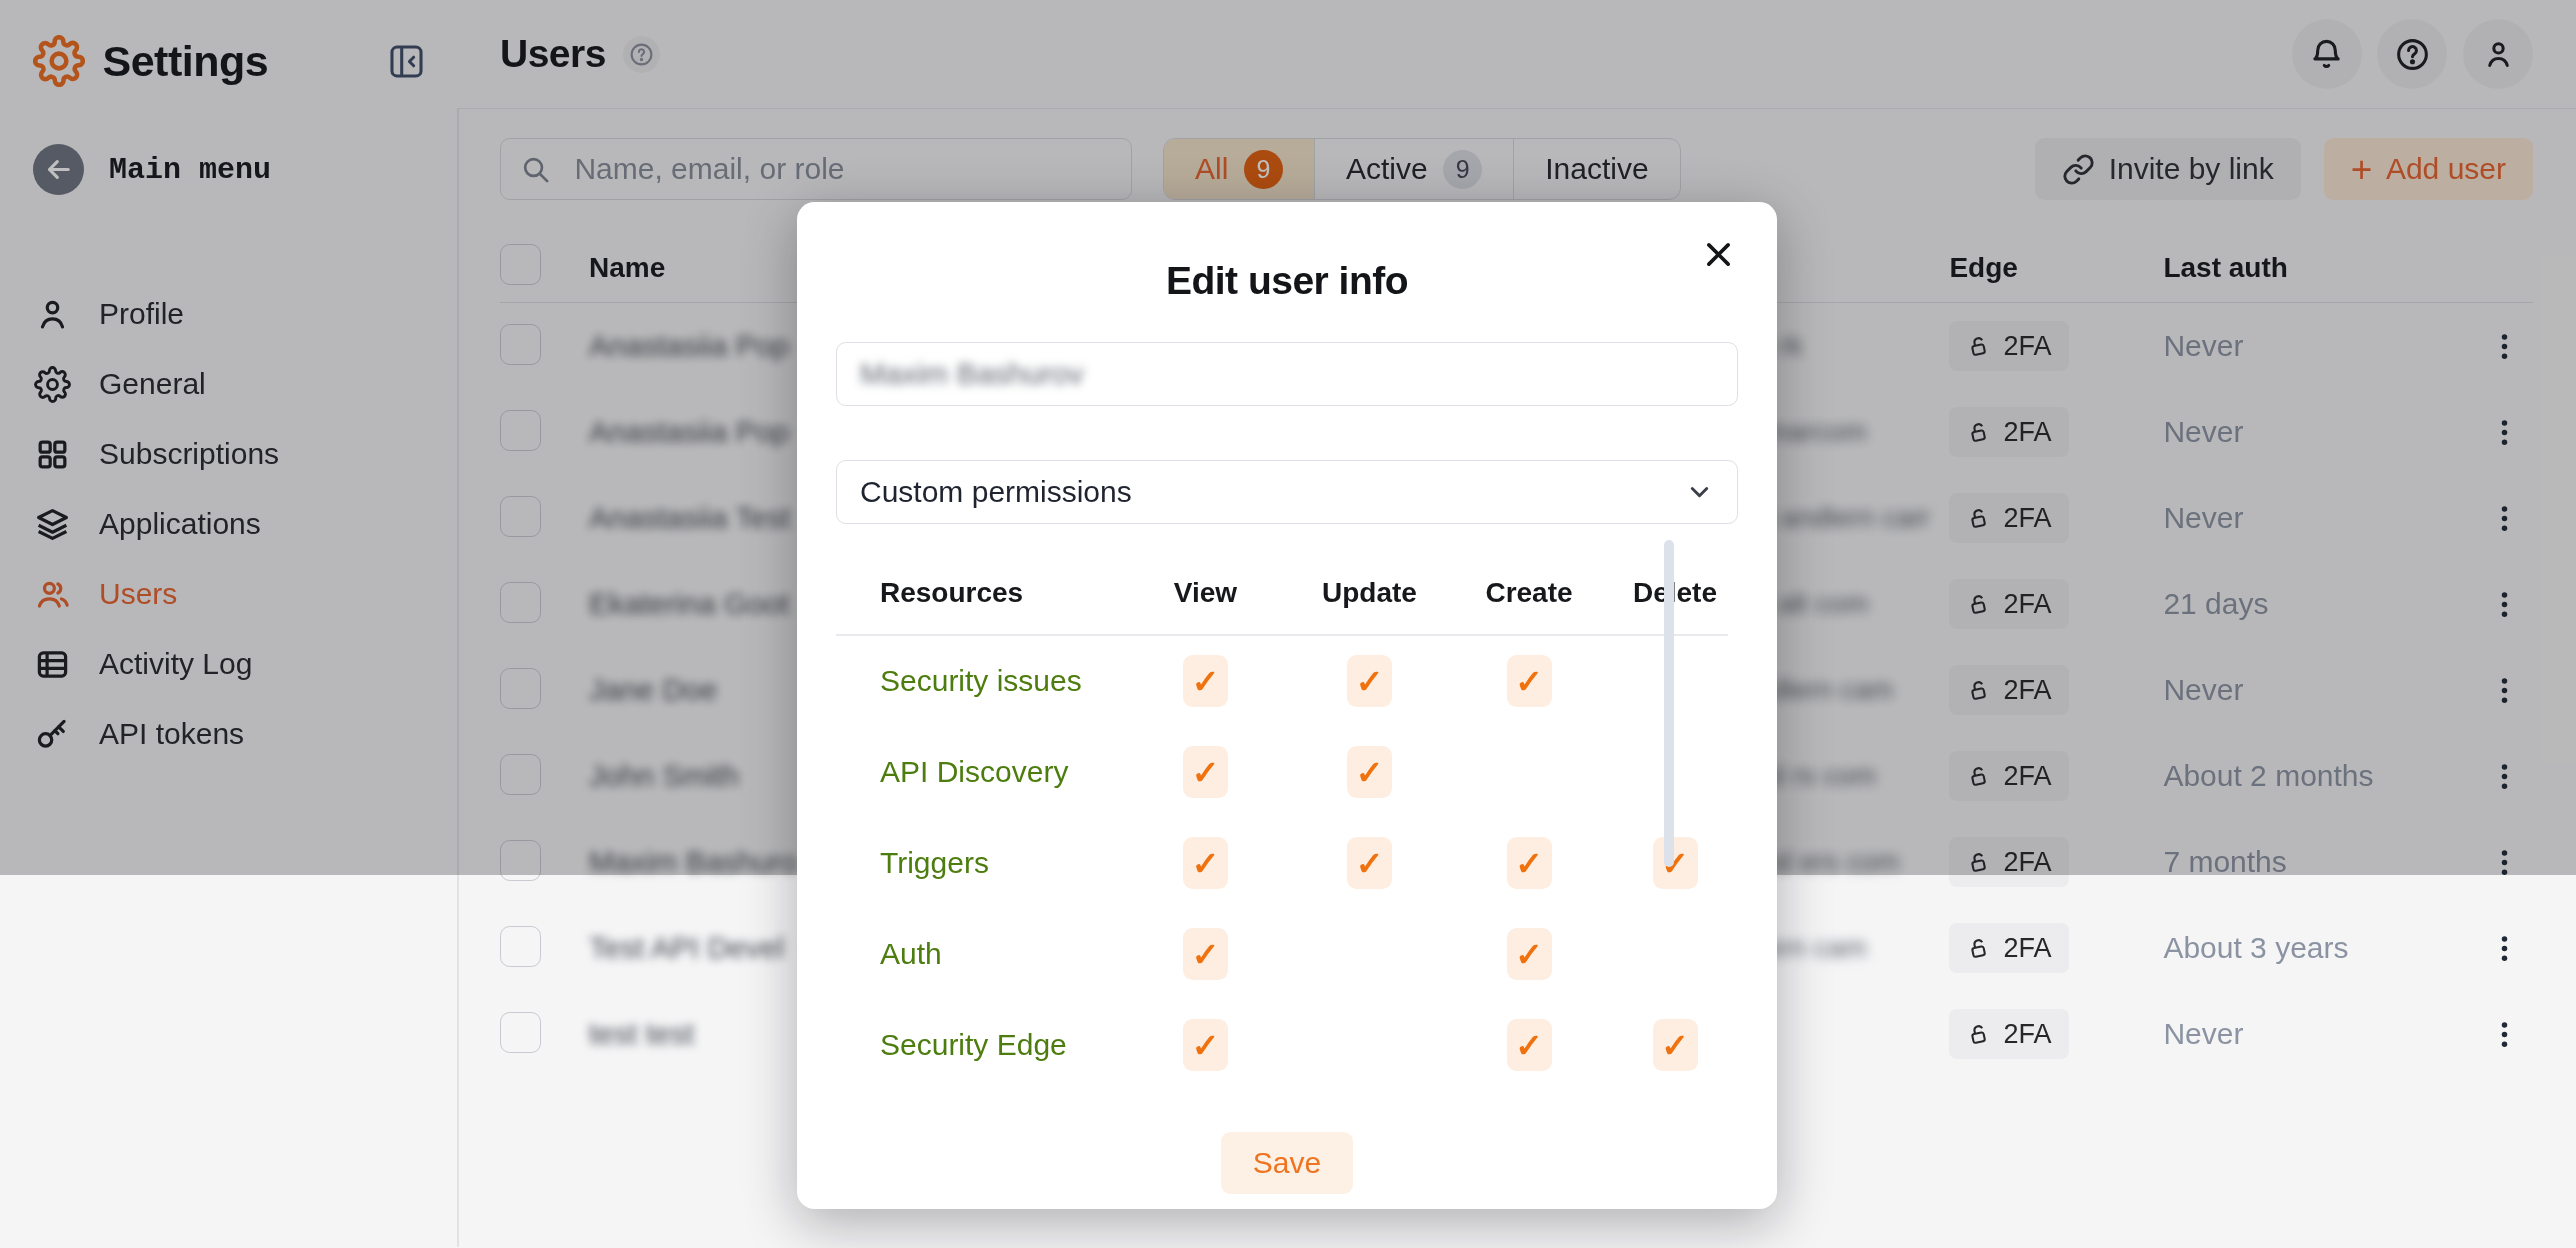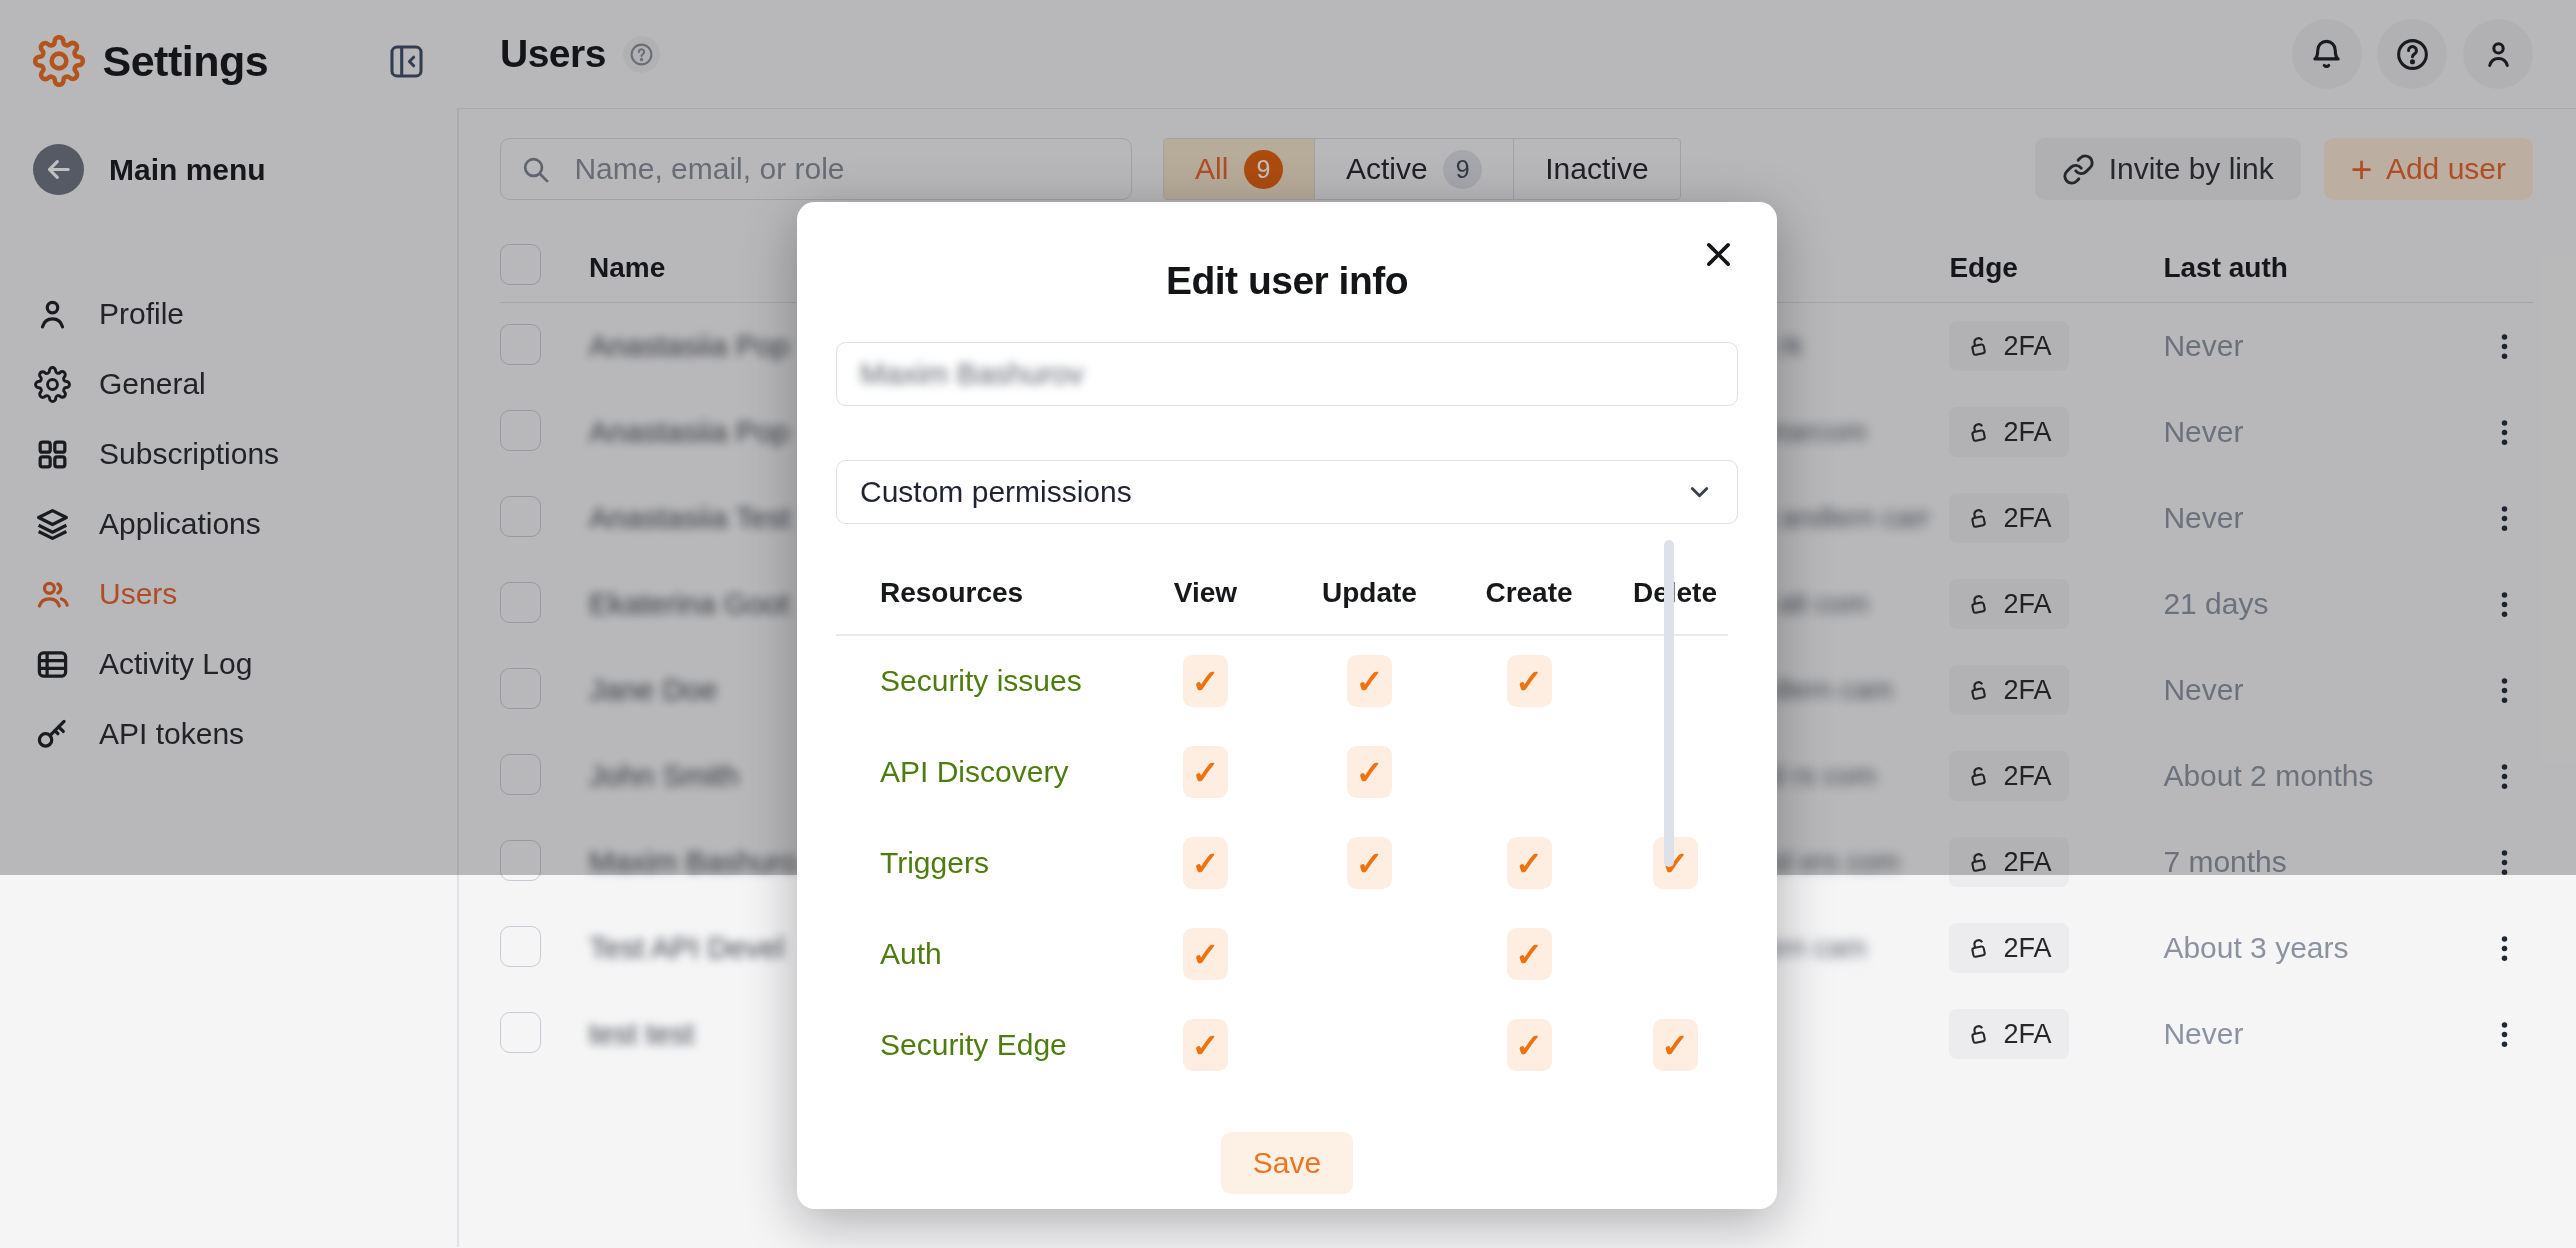--- a/index.html
+++ b/index.html
@@ -8,41 +8,41 @@
 
   .app { position:relative; width:2576px; height:875px; display:flex; }
 
   
   .sidebar { width:457px; flex:none; height:100%; padding:27px 29px 0 33px; background:#f5f5f6; position:relative; z-index:1; }
   .sb-head { display:flex; align-items:center; gap:17.5px; height:68px; }
   .sb-title { font-size:43px; font-weight:bold; letter-spacing:-0.5px; color:#141519; flex:1; }
   .collapse-btn { width:43px; height:43px; display:flex; align-items:center; justify-content:center; color:#3e4c68; cursor:pointer; }
   .mainmenu { display:flex; align-items:center; gap:25px; margin-top:49px; cursor:pointer; }
   .mainmenu .circ { width:51px; height:51px; border-radius:50%; background:#6d7480; display:flex; align-items:center; justify-content:center; color:#fff; }
-  .mainmenu .lbl { font-size:30px; font-weight:bold; color:#16181d; }
+  .mainmenu .lbl { font-size:30px; font-weight:bold; color:#16181d;font-family:Liberation Mono, monospace; }
   .nav { margin-top:84px; display:flex; flex-direction:column;justify-content:space-between; }
   .nav-item { display:flex; align-items:center; gap:27px; height:70px; font-size:30px; color:#26282e; cursor:pointer; }
   .nav-item .ic { width:39px; display:flex; justify-content:center; color:#1c1e22; }
   .nav-item.active, .nav-item.active .ic { color:#e8622d; }
 
   
   .main { flex:1; display:flex; flex-direction:column; position:relative; }
   .topbar { height:109px; flex:none; display:flex; align-items:center; padding:0 43px; border-bottom:1.9px solid #e2e2e6; position:relative; }
   .topbar::before { content:""; position:absolute; left:0; top:109px; bottom:-1139px; width:1.9px; background:#e2e2e6; }
   .page-title { font-size:39px; font-weight:bold; color:#141519; letter-spacing:-0.5px; }
   .title-help { width:37px; height:37px; margin-left:17.5px; border-radius:50%; background:#ebebee; color:#8a8f9b; display:flex; align-items:center; justify-content:center; }
   .tb-right { margin-left:auto; display:flex; gap:15.6px; }
   .tb-btn { width:70px; height:70px; border-radius:50%; background:#ebebed; display:flex; align-items:center; justify-content:center; color:#1c1e22; cursor:pointer; }
 
   
   .toolbar { display:flex; align-items:center; padding:0 43px; margin-top:29px; }
   .search { width:632px; height:62px; border:1.9px solid #d5d6db; border-radius:9.7px; display:flex; align-items:center; gap:23px; padding:0 19.4px; color:#7c828e; }
   .search input { border:0; outline:0; background:transparent; flex:1; font-size:30px; font-family:"Liberation Sans",sans-serif; color:#3c4048; }
   .search input::placeholder { color:#878d99; }
-  .seg { display:flex; margin-left:31px; border:1.9px solid #d5d6db; border-radius:4px; overflow:hidden; height:62px; }
+  .seg { display:flex; margin-left:31px; border:1.9px solid #d5d6db; border-radius:12px; overflow:hidden; height:62px; }
   .seg-item { display:flex; align-items:center; gap:15.6px; padding:0 31px; font-size:30px; color:#24262b; cursor:pointer; border-left:1.9px solid #d5d6db; }
   .seg-item:first-child { border-left:0; }
   .seg-item.active { background:#f3e2c9; color:#e8622d; }
   .badge { min-width:39px; height:39px; border-radius:19.4px; display:flex; align-items:center; justify-content:center; font-size:25px; }
   .badge.orange { background:#e45f0d; color:#fff; }
   .badge.gray { background:#dcdde4; color:#3f4654; }
   .toolbar .spacer { flex:1; }
   .btn { height:62px; border-radius:9.7px; display:flex; align-items:center; gap:13.6px; padding:0 27px; font-size:30px; cursor:pointer; }
   .btn.invite { background:#e9e9eb; color:#2c2f36; margin-right:23px; }
   .btn.add { background:#fbe7d5; color:#e8622d; }

